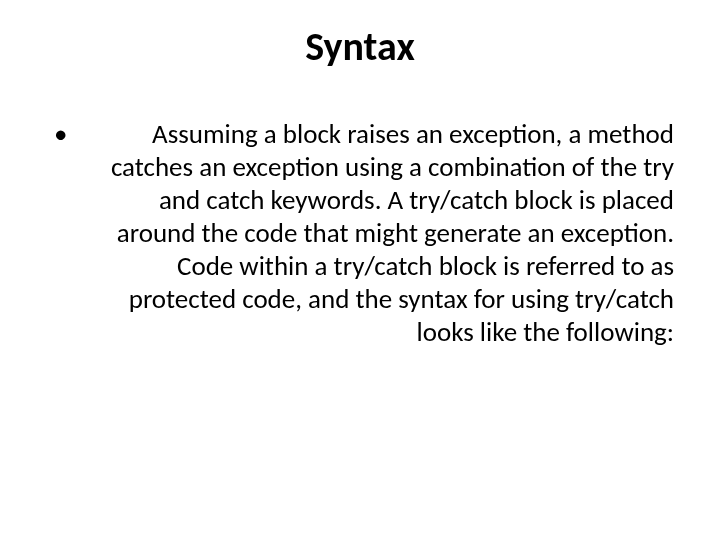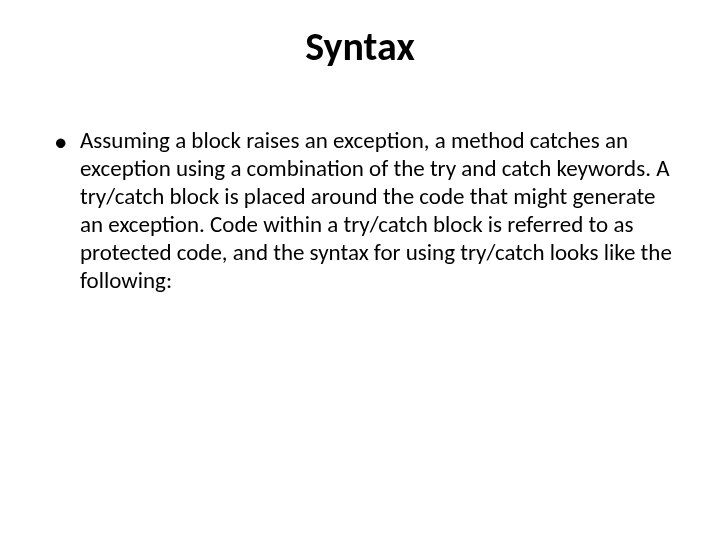--- a/index.html
+++ b/index.html
@@ -23,25 +23,26 @@
     top: 22px;
     left: 0;
     width: 720px;
     text-align: center;
     font-weight: 700;
     font-size: 40px;
     letter-spacing: 0px;
   }
   .body {
     position: absolute;
-    top: 126px;
+    top: 118px;
     left: 54px;
     width: 620px;
-    font-size: 23px;
+    font-size: 27px;
     line-height: 1.22;
+    text-align: right;
   }
   ul.bullets {
     list-style: none;
     margin: 0;
     padding: 0;
   }
   ul.bullets > li {
     position: relative;
     padding-left: 26px;
   }

